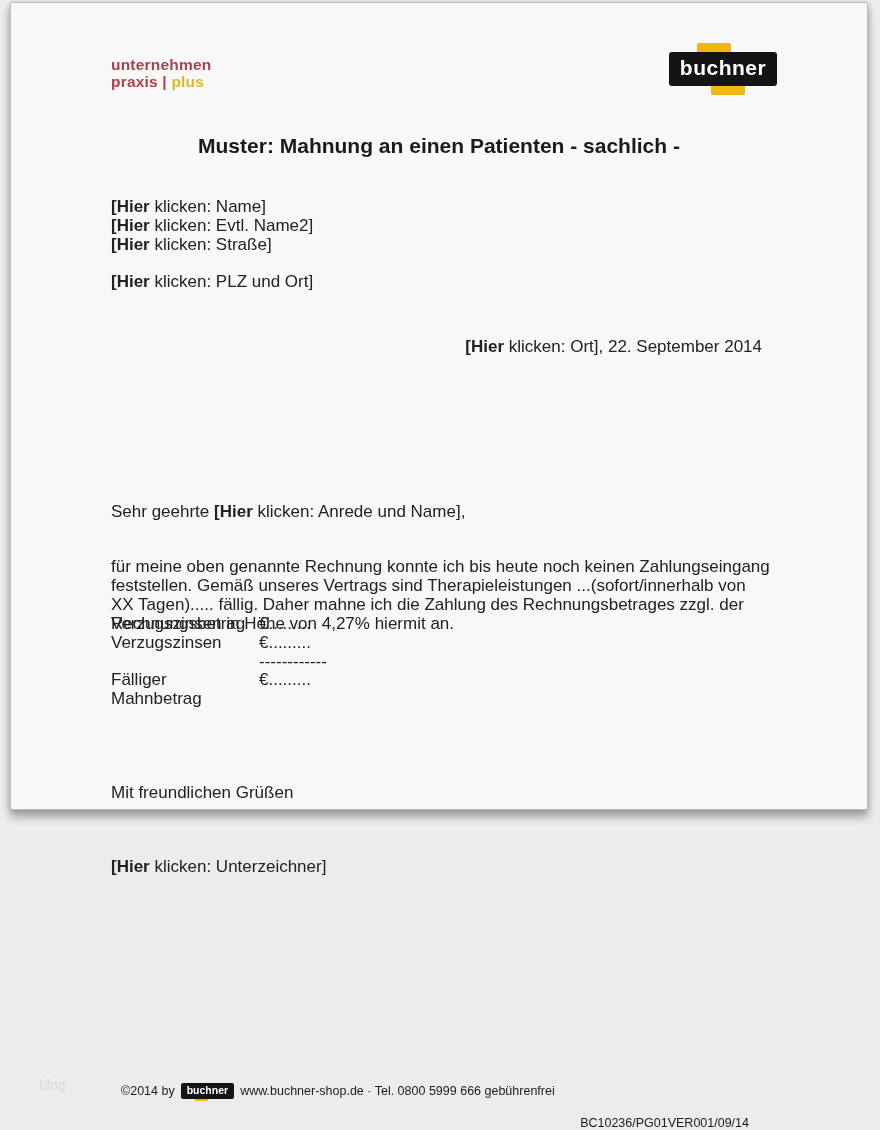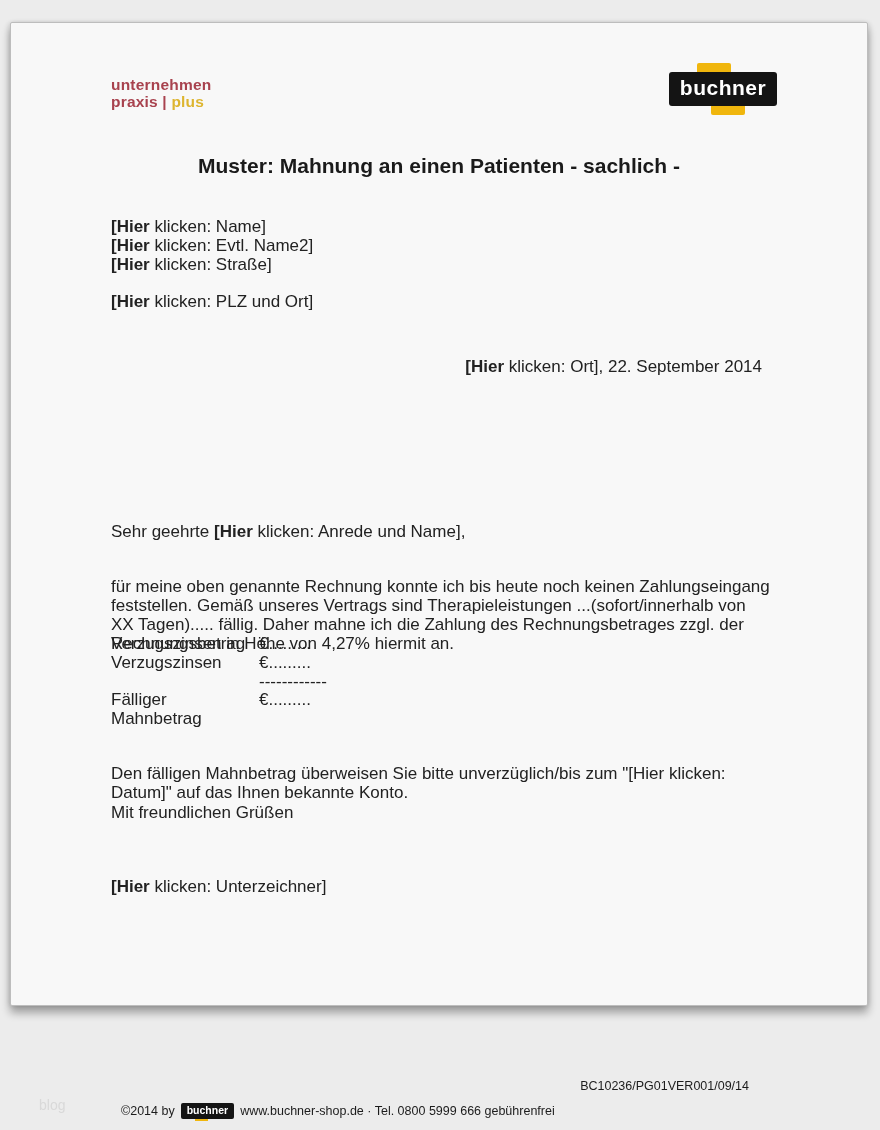--- a/index.html
+++ b/index.html
@@ -15,25 +15,24 @@
   *{box-sizing:border-box;}
   html,body{margin:0;padding:0;}
   body{
     width:880px;height:1130px;overflow:hidden;
     background:var(--canvas-bg);
     font-family:"Liberation Sans", sans-serif;
     color:var(--text);
   }
   .viewport{position:relative;width:880px;height:1130px;}
   .doc-card{
-    position:absolute;left:10px;top:2px;width:858px;height:984px;
+    position:absolute;left:10px;top:2px;width:858px;height:808px;
     background:var(--page-bg);
     border:1px solid #bdbdbd;border-radius:2px;
     box-shadow:0 7px 9px rgba(0,0,0,0.32), 2px 0 4px rgba(0,0,0,0.08), -2px 0 4px rgba(0,0,0,0.08);
-    margin-top:20px;
   }
   
   .upl-logo{position:absolute;left:100px;top:53px;line-height:17px;font-size:15.5px;font-weight:bold;color:var(--upl-red);letter-spacing:0.2px;}
   .upl-plus{color:var(--upl-yellow);}
   .buchner-logo{position:absolute;left:658px;top:40px;width:110px;height:54px;}
   .buchner-logo .tab{position:absolute;width:34px;height:12px;background:var(--buchner-yellow);border-radius:2px;z-index:1;}
   .buchner-logo .tab.top{left:28px;top:0;}
   .buchner-logo .tab.bottom{left:42px;top:40px;}
   .buchner-logo .box{
     position:absolute;z-index:2;left:0;top:9px;width:108px;height:34px;
@@ -55,21 +54,21 @@
   .amounts{top:612px;}
   .amounts .row{display:flex;line-height:18.8px;}
   .amounts .row .lbl{width:148px;}
   .body2{top:724px;width:662px;}
   .closing{top:780px;}
   .signature{top:854px;}
   
   .footer-left{position:absolute;left:110px;top:1080px;display:flex;align-items:center;gap:6px;font-size:12.5px;color:#1c1c1c;}
   .mini-buchner{position:relative;background:var(--buchner-black);color:#fff;font-weight:bold;font-size:10.5px;line-height:13px;padding:1px 6px 2px;border-radius:2px;}
   .mini-buchner .sliver{position:absolute;left:14px;bottom:-2px;width:13px;height:4px;background:var(--buchner-yellow);z-index:-1;}
-  .footer-right{position:absolute;right:118px;top:1056px;font-size:12.5px;color:#1c1c1c;}
+  .footer-right{position:absolute;right:118px;top:1113px;font-size:12.5px;color:#1c1c1c;}
   .watermark{position:absolute;left:28px;top:1074px;font-size:14px;color:var(--watermark);}
 </style>
 </head>
 <body>
 
 <div class="viewport">
   <div class="doc-card">
 
     <div class="upl-logo">
       <div>unternehmen</div>
@@ -126,21 +125,20 @@
       <div class="row">
         <span class="lbl"></span>
         <span class="val">------------</span>
       </div>
       <div class="row">
         <span class="lbl">Fälliger Mahnbetrag</span>
         <span class="val">€.........</span>
       </div>
     </div>
 
-    <p class="tblock body2">Den fälligen Mahnbetrag überweisen Sie bitte unverzüglich/bis zum "[Hier klicken: Datum]" auf das Ihnen bekannte Konto.</p>
 
     <div class="tblock closing">Mit freundlichen Grüßen</div>
 
     <div class="tblock signature ph-line">
       <b>[Hier</b><span> klicken: Unterzeichner]</span>
     </div>
 
     <div class="watermark">blog</div>
     <div class="footer-left">
       <span>©2014 by</span>

